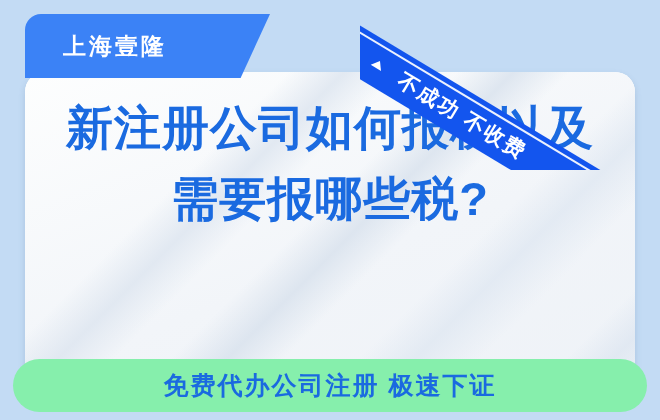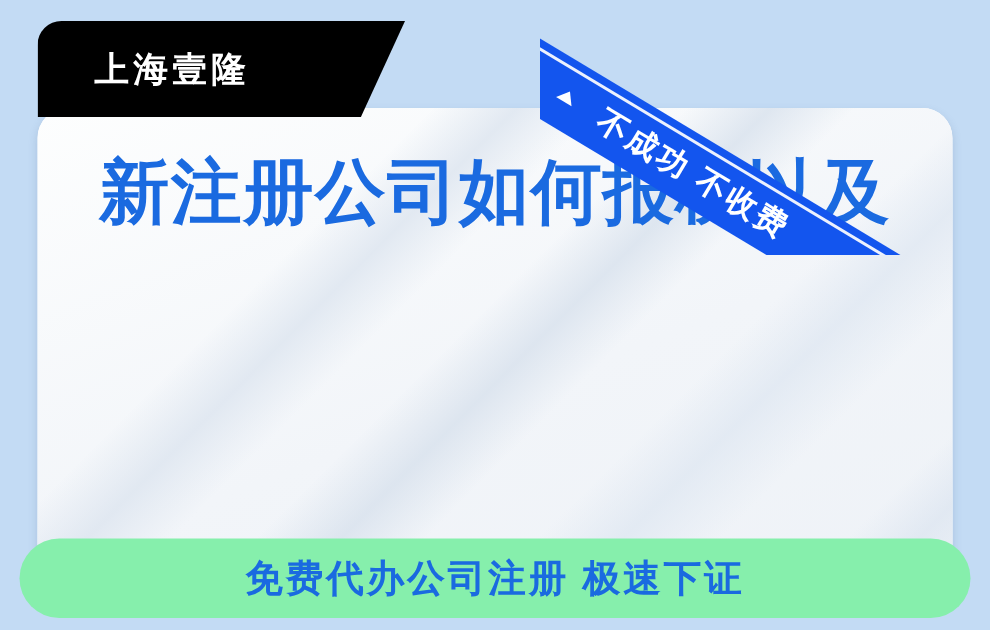--- a/index.html
+++ b/index.html
@@ -55,21 +55,21 @@
     pointer-events: none;
   }
 
   
   .tab {
     position: absolute;
     left: 25px;
     top: 14px;
     height: 64px;
     width: 245px;
-    background: #000000;
+    background: #3b82f6;
     border-top-left-radius: 16px;
     border-bottom-left-radius: 0;
     clip-path: polygon(0 0, 100% 0, 88% 100%, 0 100%);
     box-sizing: border-box;
     display: flex;
     align-items: center;
     padding-left: 38px;
     z-index: 4;
   }
   .tab-label {
@@ -190,19 +190,20 @@
 
   <div class="ribbon-wrap">
     <div class="ribbon">
       <span class="ribbon-tri"></span>
       <span class="ribbon-text">不成功  不收费</span>
     </div>
   </div>
 
   <div class="headline">
     <span class="line">新注册公司如何报税以及</span>
+    <span class="line">需要报哪些税?</span>
   </div>
 
   <div class="pill">
     <span class="pill-text">免费代办公司注册 极速下证</span>
   </div>
 
 </div>
 
 </body></html>

